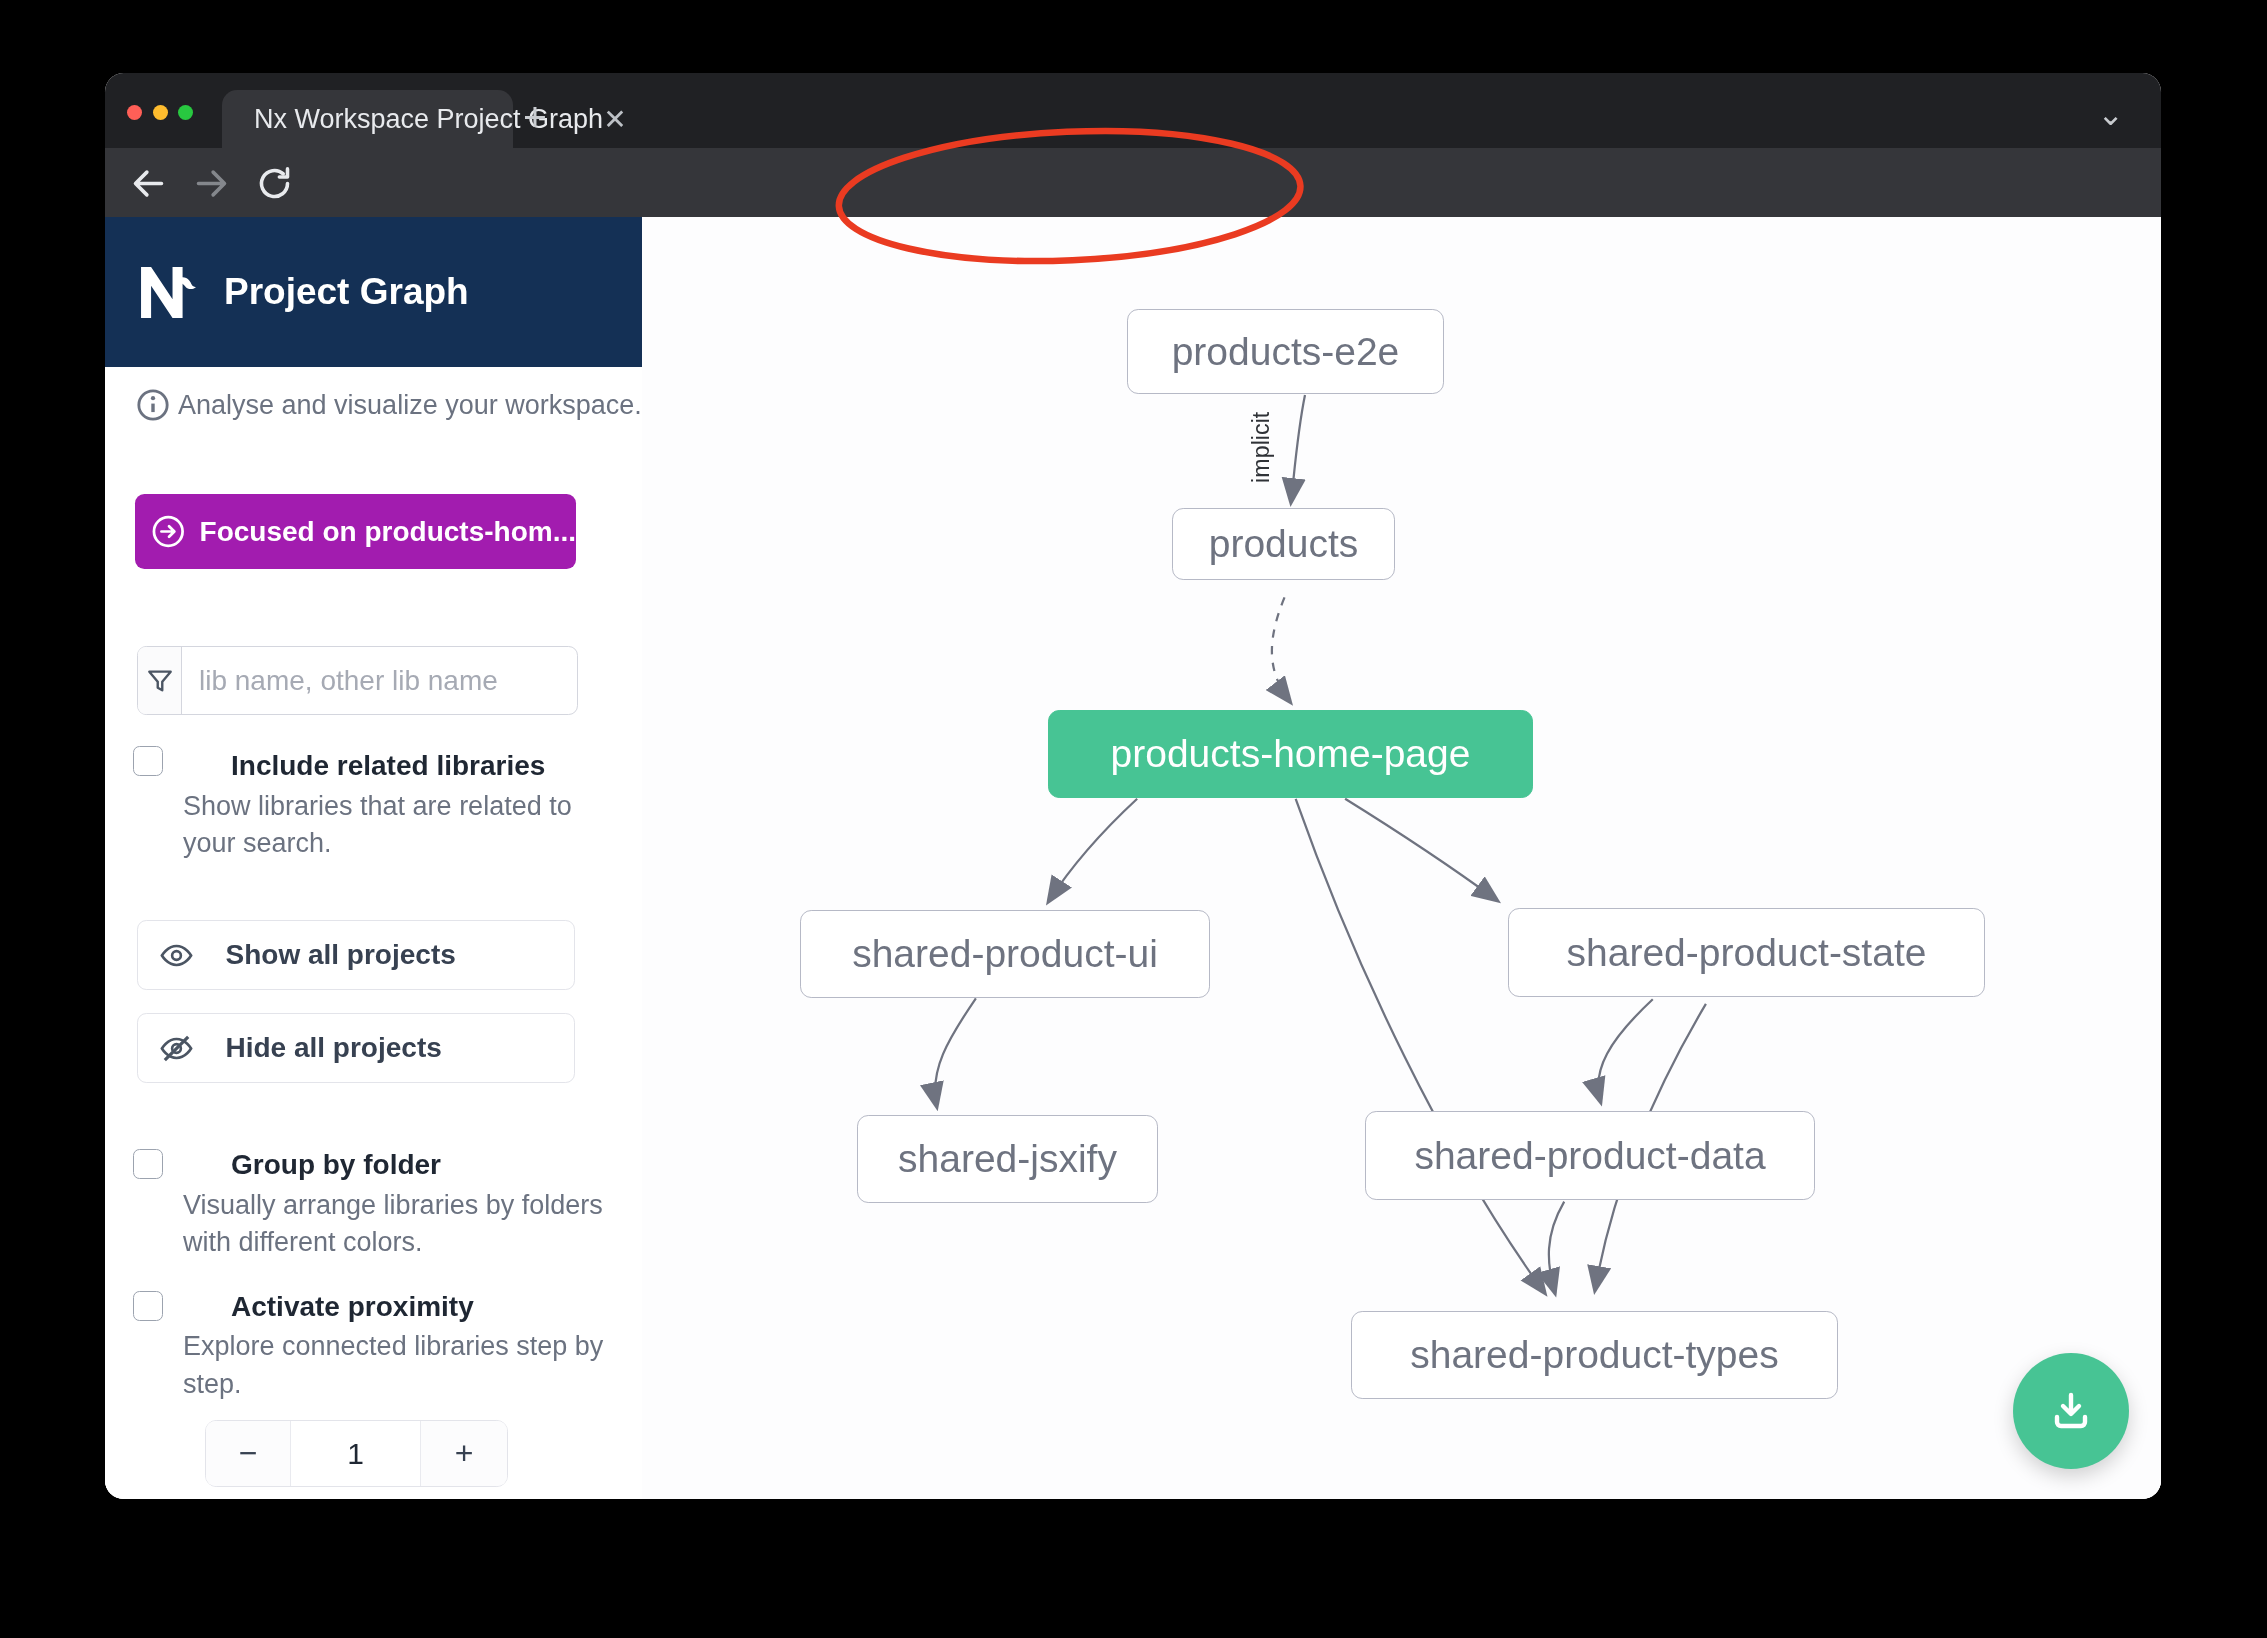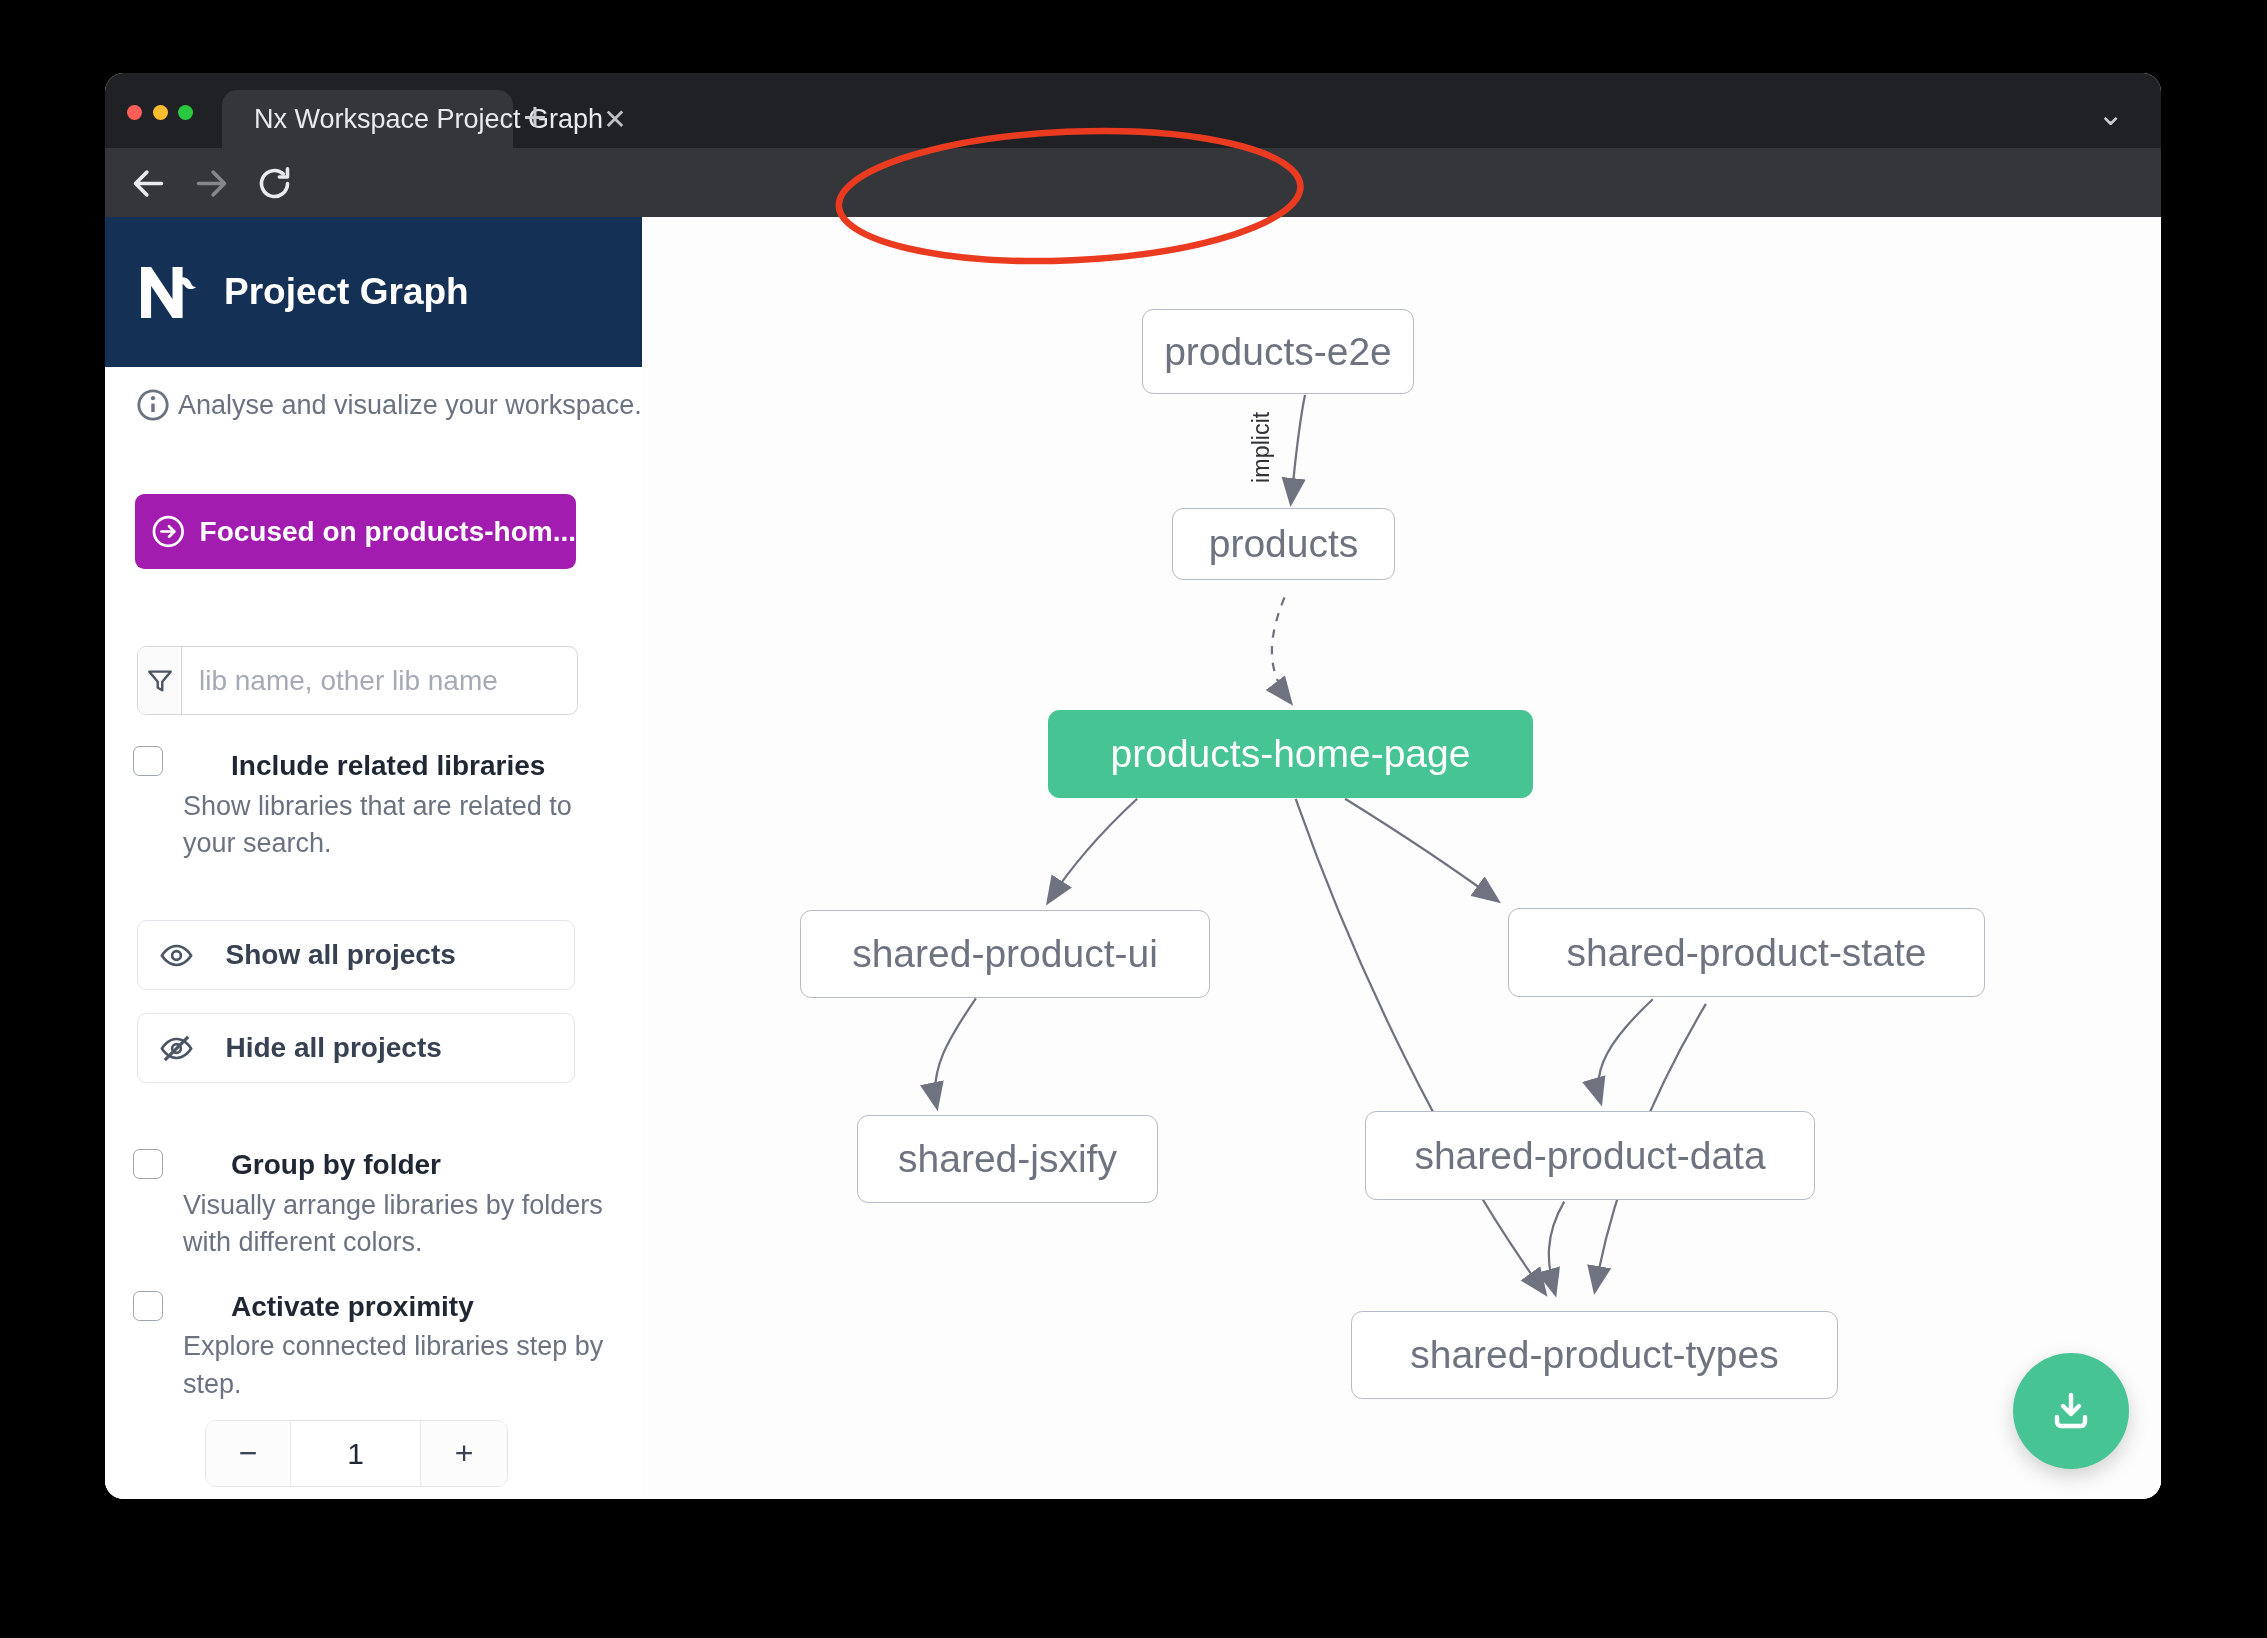--- a/index.html
+++ b/index.html
@@ -217,21 +217,21 @@
             <path d="M754,624 C812,660 872,700 917,733" marker-end="url(#arrow)"></path>
             <path d="M701,624 C765,805 860,1005 968,1154" marker-end="url(#arrow)"></path>
             <path d="M358,838 C328,882 308,915 316,954" marker-end="url(#arrow)"></path>
             <path d="M1084,839 C1038,882 1018,915 1028,949" marker-end="url(#arrow)"></path>
             <path d="M1141,844 C1072,960 1038,1060 1022,1151" marker-end="url(#arrow)"></path>
             <path d="M989,1056 C968,1092 970,1122 979,1154" marker-end="url(#arrow)"></path>
           </g>
           <text x="672" y="247" transform="rotate(-90 672 247)" font-size="25" fill="#2f3237" text-anchor="middle" font-family="Liberation Sans, sans-serif">implicit</text>
         </svg>
 
-        <div class="node" style="left:500px;top:92px;width:272px;height:85px">products-e2e</div>
+        <div class="node" style="left:485px;top:92px;width:317px;height:85px">products-e2e</div>
         <div class="node" style="left:530px;top:291px;width:223px;height:72px">products</div>
         <div class="node focused" style="left:406px;top:493px;width:485px;height:88px">products-home-page</div>
         <div class="node" style="left:158px;top:693px;width:410px;height:88px">shared-product-ui</div>
         <div class="node" style="left:215px;top:898px;width:301px;height:88px">shared-jsxify</div>
         <div class="node" style="left:866px;top:691px;width:477px;height:89px">shared-product-state</div>
         <div class="node" style="left:723px;top:894px;width:450px;height:89px">shared-product-data</div>
         <div class="node" style="left:709px;top:1094px;width:487px;height:88px">shared-product-types</div>
 
         <div id="fab">
           <svg width="48" height="48" viewBox="0 0 24 24">

